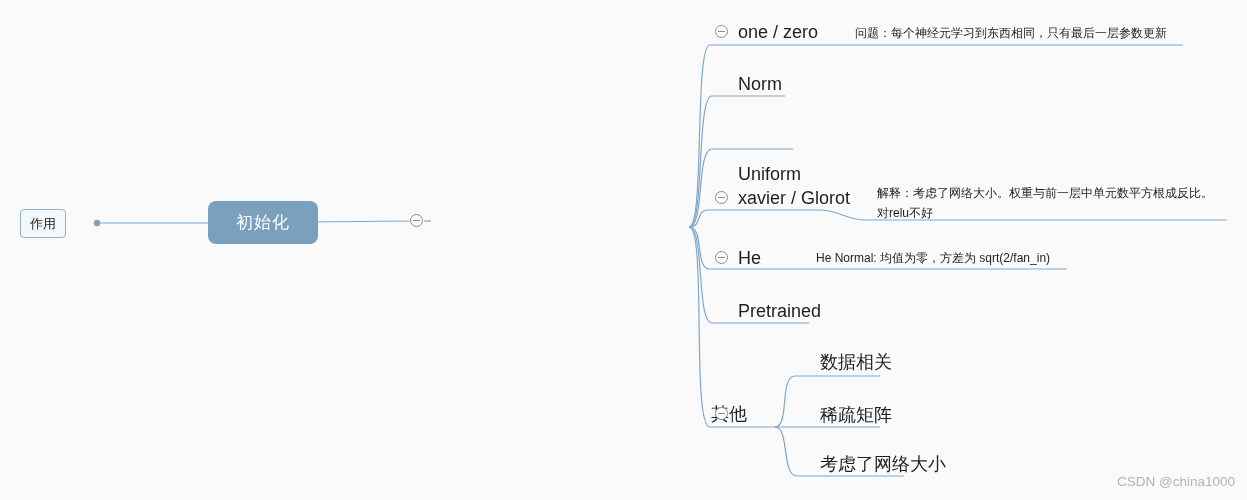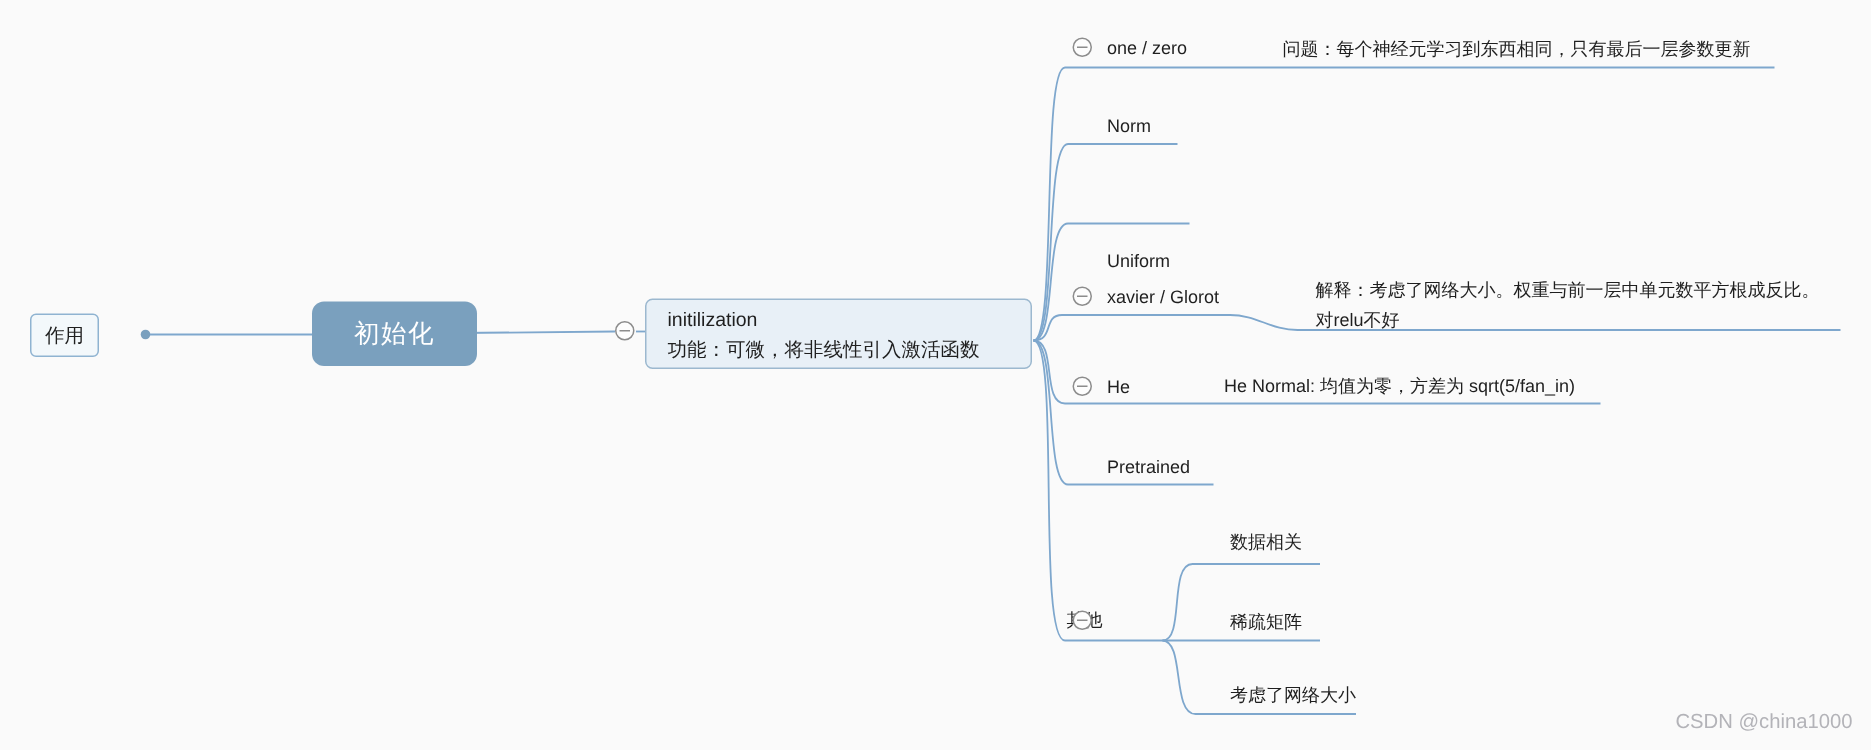--- a/index.html
+++ b/index.html
@@ -36,21 +36,21 @@
   }
   .center-node{
     left:430px;top:199px;width:258px;height:47px;
     background:var(--c-center_fill);border:1px solid var(--c-center_border);border-radius:5px;
     flex-direction:column;align-items:flex-start;justify-content:center;
     padding-left:14px;font-size:13px;line-height:20px;z-index:2;
   }
   .center-node .line1{white-space:nowrap;}
   .center-node .line2{white-space:nowrap;}
 
-  .lbl{position:absolute;transform:translateY(-50%);white-space:nowrap;font-size:12px;z-index:2;text-align:right;}
+  .lbl{position:absolute;transform:translateY(-50%);white-space:nowrap;font-size:18px;z-index:2;text-align:right;}
   .note{position:absolute;transform:translateY(-50%);white-space:nowrap;font-size:12px;z-index:2;}
   .note-block{position:absolute;white-space:nowrap;font-size:12px;line-height:20px;z-index:2;}
 
   .collapse-icon{
     position:absolute;width:13px;height:13px;border:1px solid var(--c-icon_stroke);
     border-radius:50%;background:#fdfdfd;display:flex;align-items:center;justify-content:center;
     z-index:3;cursor:pointer;
   }
   .collapse-icon .minus-bar{display:block;width:7px;height:0;border-top:1px solid var(--c-icon_stroke);}
   .collapse-center{left:410px;top:214px;}
@@ -89,24 +89,20 @@
   </svg>
 
   <div class="node-box left-node">
     <span>作用</span>
   </div>
 
   <div class="node-box root-node">
     <span>初始化</span>
   </div>
 
-  <div class="node-box center-node">
-    <span class="line1">initilization</span>
-    <span class="line2">功能：可微，将非线性引入激活函数</span>
-  </div>
 
   <div class="collapse-icon collapse-center">
     <span class="minus-bar"></span>
   </div>
   <div class="collapse-icon collapse-onezero">
     <span class="minus-bar"></span>
   </div>
   <div class="collapse-icon collapse-xavier">
     <span class="minus-bar"></span>
   </div>
@@ -124,21 +120,21 @@
 
   <div class="lbl" style="left:738px;top:126px;margin-top:48px;">Uniform</div>
 
   <div class="lbl" style="left:738px;top:198px;">xavier / Glorot</div>
   <div class="note-block" style="left:877px;top:183px;">
     <div>解释：考虑了网络大小。权重与前一层中单元数平方根成反比。</div>
     <div>对relu不好</div>
   </div>
 
   <div class="lbl" style="left:738px;top:258px;">He</div>
-  <div class="note" style="left:816px;top:258px;">He Normal: 均值为零，方差为 sqrt(5/fan_in)</div>
+  <div class="note" style="left:816px;top:258px;">He Normal: 均值为零，方差为 sqrt(2/fan_in)</div>
 
   <div class="lbl" style="left:738px;top:311px;">Pretrained</div>
 
   <div class="lbl" style="left:711px;top:414px;">其他</div>
 
   <div class="lbl" style="left:820px;top:362px;">数据相关</div>
   <div class="lbl" style="left:820px;top:415px;">稀疏矩阵</div>
   <div class="lbl" style="left:820px;top:464px;">考虑了网络大小</div>
 
   <div class="watermark">CSDN @china1000</div>

